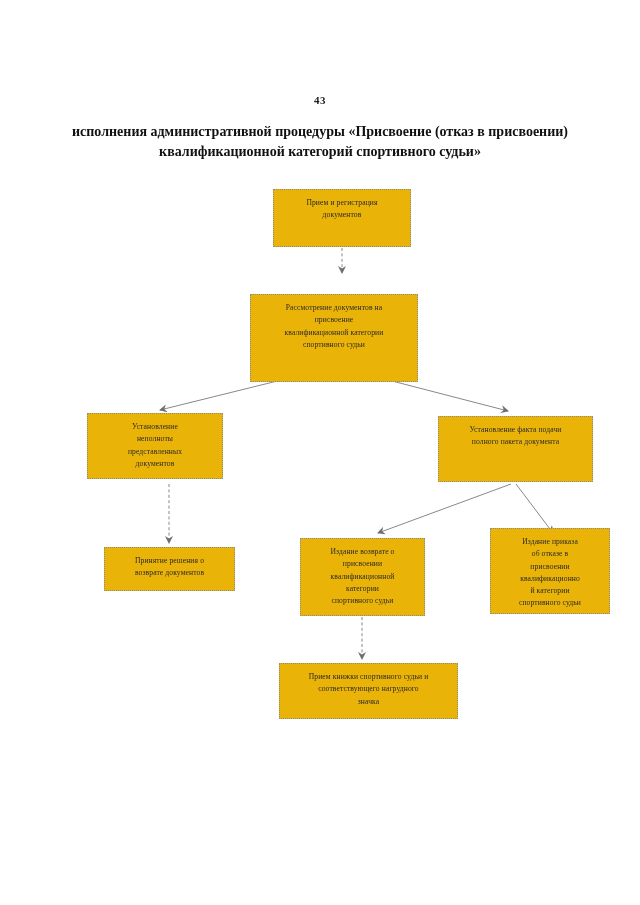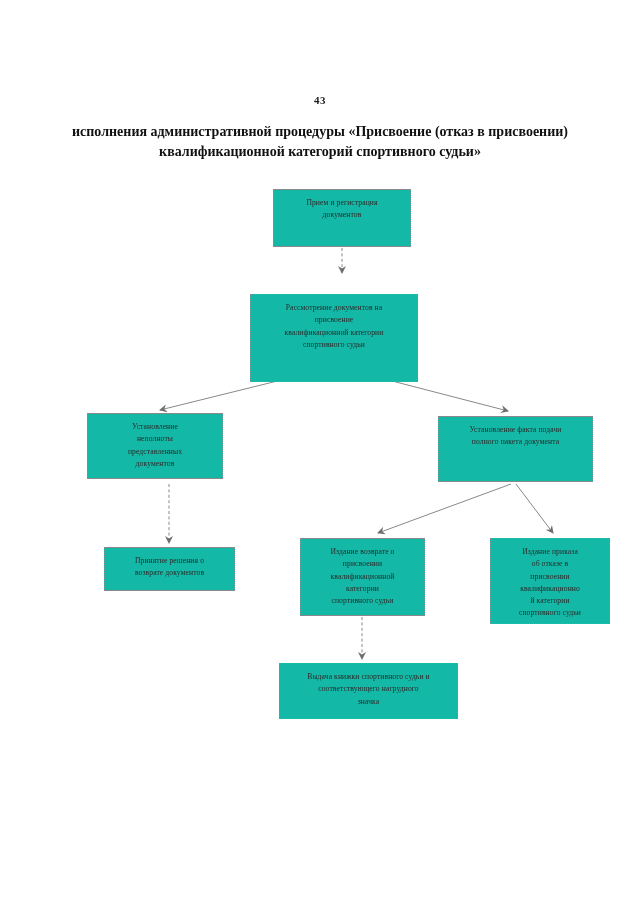--- a/index.html
+++ b/index.html
@@ -63,21 +63,21 @@
     left: 0; top: 0;
     width: 640px;
     height: 905px;
     pointer-events: none;
   }
 
   .node {
     position: absolute;
     box-sizing: border-box;
     border: 1px dotted #8d8d8d;
-    background: #14b8a6;
+    background: #eab308;
     display: flex;
     align-items: flex-start;
     justify-content: flex-end;
     padding-top: 7px;
   }
 
   .node .node-text {
     display: block;
     width: 100%;
     text-align: center;
@@ -87,21 +87,21 @@
     white-space: pre-line;
     letter-spacing: 0.1px;
   }
 
   .node.n1 { left: 273px; top: 145px; width: 138px; height: 58px; }
   .node.n2 { left: 250px; top: 250px; width: 168px; height: 88px; }
   .node.n3 { left: 87px;  top: 369px; width: 136px; height: 66px; }
   .node.n4 { left: 438px; top: 372px; width: 155px; height: 66px; }
   .node.n5 { left: 104px; top: 503px; width: 131px; height: 44px; }
   .node.n6 { left: 300px; top: 494px; width: 125px; height: 78px; }
-  .node.n7 { left: 490px; top: 494px; width: 120px; height: 86px; }
+  .node.n7 { left: 490px; top: 484px; width: 120px; height: 86px; }
   .node.n8 { left: 279px; top: 619px; width: 179px; height: 56px; }
 
   .node.n1 .node-text,
   .node.n2 .node-text,
   .node.n4 .node-text,
   .node.n8 .node-text { padding: 0 6px; }
 </style>
 </head>
 <body>
 
@@ -175,19 +175,19 @@
     <div class="node n7">
       <span class="node-text">Издание приказа
 об отказе в
 присвоении
 квалификационно
 й категории
 спортивного судьи</span>
     </div>
 
     <div class="node n8">
-      <span class="node-text">Выдача книжки спортивного судьи и
+      <span class="node-text">Прием книжки спортивного судьи и
 соответствующего нагрудного
 значка</span>
     </div>
 
   </div>
 </div>
 
 </body></html>

